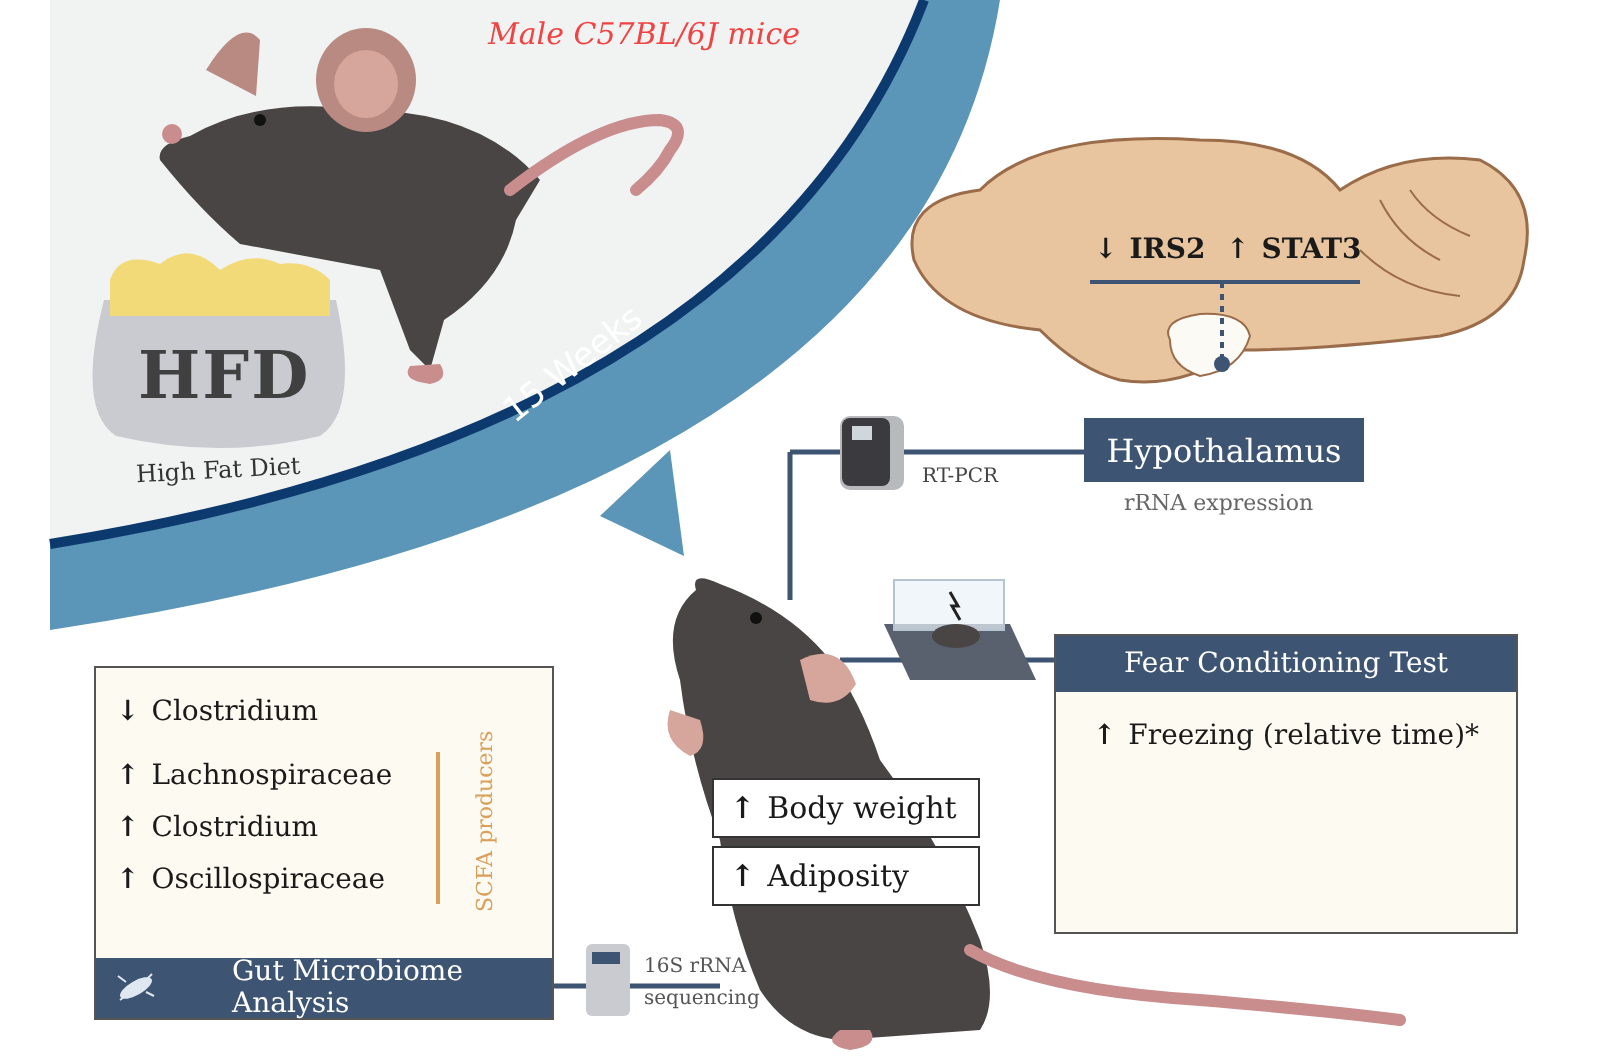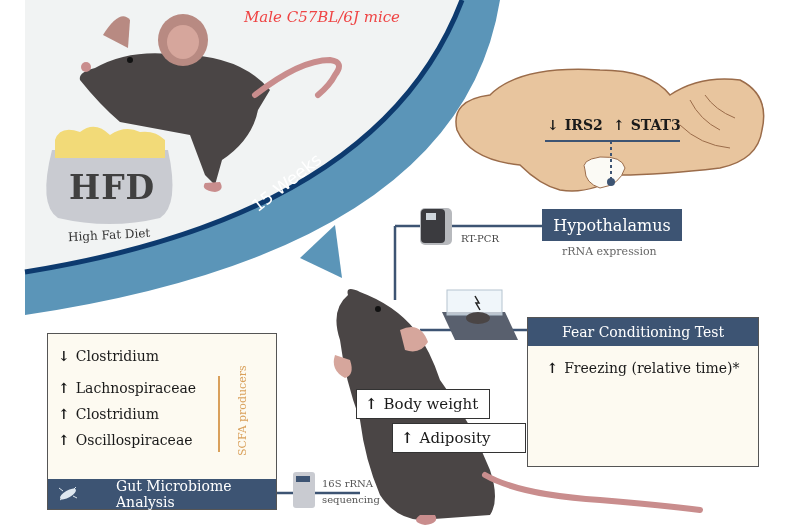--- a/index.html
+++ b/index.html
@@ -28,21 +28,21 @@
 
   .gut-panel { left:47px; top:333px; width:228px; height:175px; border:1.5px solid #555; background:#fdfaf1; }
   .gut-item { position:absolute; left:10px; font-size:14px; }
   .scfa-line { position:absolute; left:170px; top:42px; width:2px; height:76px; background:#d9a05b; }
   .scfa { position:absolute; left:188px; top:122px; font-size:11px; color:#d9a05b; transform:rotate(-90deg); transform-origin:left top; white-space:nowrap; }
   .gut-head { position:absolute; left:0; right:0; bottom:0; height:30px; display:flex; align-items:center;padding-left:32px; }
   .gut-head span.t { margin-left:36px; font-size:14px; }
 
   .pill { border:1.5px solid #333; background:#fff; font-size:15px; display:flex; align-items:center; padding-left:8px; box-sizing:border-box; }
   .bw { left:356px; top:389px; width:134px; height:30px; }
-  .adip { left:356px; top:423px; width:134px; height:30px;margin-left:36px; }
+  .adip { left:356px; top:423px; width:134px; height:30px; }
 
   .seq { left:322px; top:476px; font-size:10px; color:#555; line-height:16px; }
   .arrow-up::before { content:"\2191"; font-weight:bold; margin-right:6px; }
   .arrow-down::before { content:"\2193"; font-weight:bold; margin-right:6px; }
 </style>
 </head>
 <body>
 
 <svg class="layer" width="801" height="530" viewBox="0 0 801 530">
 

